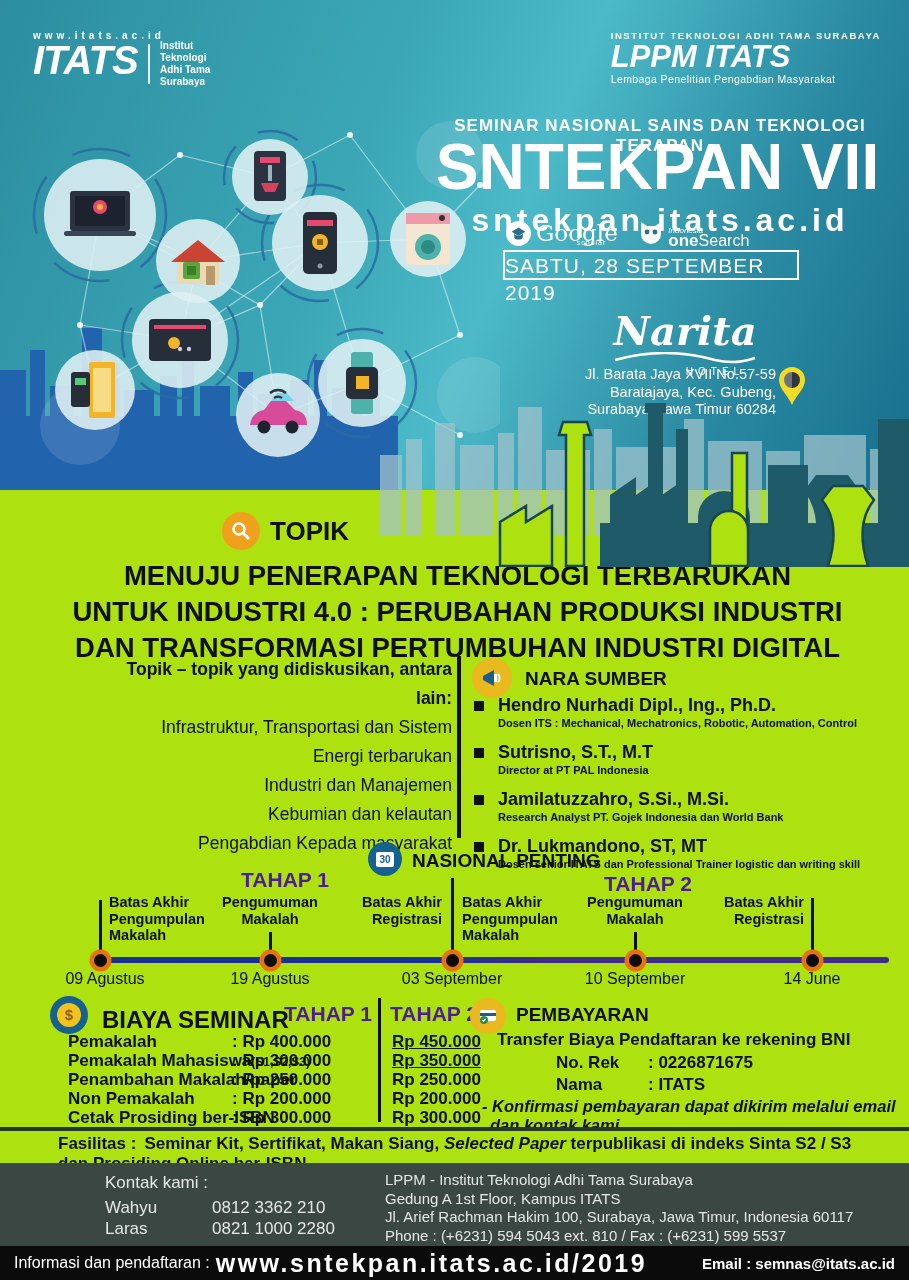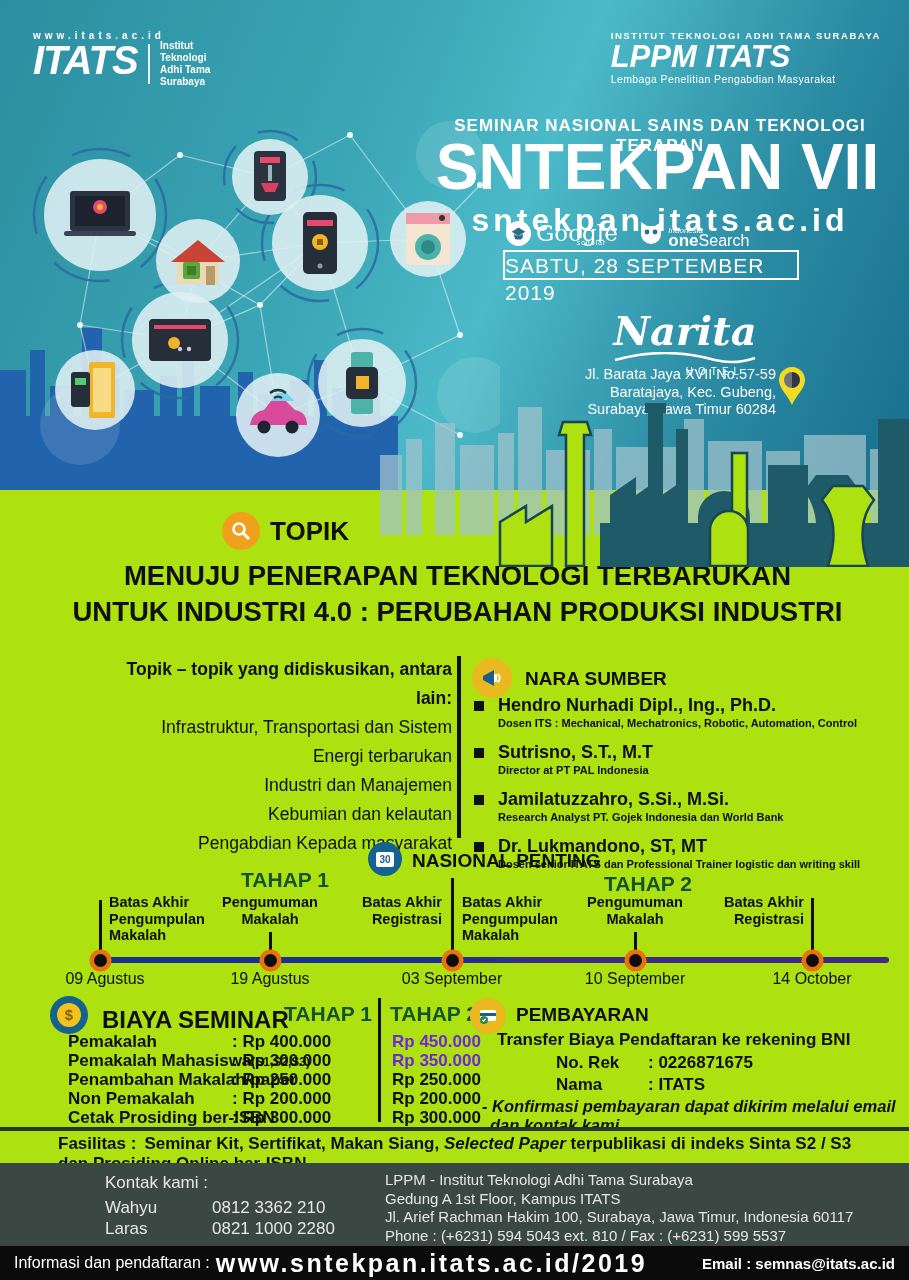--- a/index.html
+++ b/index.html
@@ -47,30 +47,30 @@
   .icon-circle{border-radius:50%;display:flex;align-items:center;justify-content:center;}
   .topik-title{left:35px;top:68px;width:845px;text-align:center;
     font-size:27.5px;font-weight:bold;line-height:36px;letter-spacing:0px;}
   .topics{left:100px;top:165px;width:352px;text-align:right;font-size:17.5px;line-height:29px;}
   .topics .t-intro{font-weight:bold;}
   .v-divider{background:#101010;}
   .nara-head{left:525px;top:178px;font-size:19px;}
   .speaker-name{font-size:18px;font-weight:bold;line-height:19px;}
   .speaker-desc{font-size:11px;font-weight:bold;line-height:12px;margin-top:2px;}
   .bullet{width:10px;height:10px;background:#101010;}
-  .phase{color:#14532d;font-weight:bold;font-size:21px;text-align:center;}
+  .phase{color:#4c1d95;font-weight:bold;font-size:21px;text-align:center;}
   .ms-label{font-size:14.5px;font-weight:bold;line-height:16.5px;}
   .tick{width:2.5px;background:#101010;}
   .dot{width:13px;height:13px;border-radius:50%;background:#0d0d0d;box-shadow:0 0 0 4.5px #e8720c;}
   .tl-line{height:6px;border-radius:3px;
     background:linear-gradient(90deg,#16318f 0%,#1a2f96 44%,#3d2b85 56%,#3d2b85 100%);}
   .ms-date{font-size:16px;text-align:center;}
   .biaya-row-label{font-size:17px;font-weight:bold;}
   .biaya-val{font-size:17px;font-weight:bold;text-align:center;}
-  .red{color:#6d28d9;}
+  .red{color:#0f172a;text-decoration:underline;}
   .pay-line{font-size:17px;font-weight:bold;}
   .pay-note{font-size:16.5px;font-weight:bold;font-style:italic;}
   .fasilitas{left:58px;top:644px;width:810px;font-size:17px;}
   .fasilitas b{margin-right:8px;text-align:center;}
   
   .footer{position:absolute;left:0;top:1163px;width:909px;height:83px;background:#3b4743;color:#e4e7e5;}
   .bottombar{position:absolute;left:0;top:1246px;width:909px;height:34px;background:#0b0b0b;color:#fff;
     display:flex;align-items:center;padding:0 14px;box-sizing:border-box;}
   .bb-label{font-size:16px;}
   .bb-url{font-size:25px;font-weight:bold;letter-spacing:2.5px;margin-left:6px;}
@@ -338,20 +338,21 @@
       <svg width="22" height="22" viewBox="0 0 22 22">
           <circle cx="9" cy="9" r="5.5" fill="none" stroke="#fff" stroke-width="2.6"></circle>
           <line x1="13" y1="13" x2="19" y2="19" stroke="#fff" stroke-width="3"></line>
         </svg>
     </div>
     <div class="abs sec-head" style="left:270px;top:26px;font-size:26px;">TOPIK</div>
 
     <div class="abs topik-title">
       <div>MENUJU PENERAPAN TEKNOLOGI TERBARUKAN</div>
       <div>UNTUK INDUSTRI 4.0 : PERUBAHAN PRODUKSI INDUSTRI</div>
+      <div>DAN TRANSFORMASI PERTUMBUHAN INDUSTRI DIGITAL</div>
     </div>
 
     <div class="abs topics">
       <div class="t-intro">Topik – topik yang didiskusikan, antara lain:</div>
       <div>Infrastruktur, Transportasi dan Sistem</div>
       <div>Energi terbarukan</div>
       <div>Industri dan Manajemen</div>
       <div>Kebumian dan kelautan</div>
       <div>Pengabdian Kepada masyarakat</div>
     </div>
@@ -443,21 +444,21 @@
     <div class="abs dot" style="left:94px;top:464px;"></div>
     <div class="abs dot" style="left:264px;top:464px;"></div>
     <div class="abs dot" style="left:446px;top:464px;"></div>
     <div class="abs dot" style="left:629px;top:464px;"></div>
     <div class="abs dot" style="left:806px;top:464px;"></div>
 
     <div class="abs ms-date" style="left:40px;top:480px;width:130px;">09 Agustus</div>
     <div class="abs ms-date" style="left:205px;top:480px;width:130px;">19 Agustus</div>
     <div class="abs ms-date" style="left:382px;top:480px;width:140px;">03 September</div>
     <div class="abs ms-date" style="left:565px;top:480px;width:140px;">10 September</div>
-    <div class="abs ms-date" style="left:742px;top:480px;width:140px;">14 October</div>
+    <div class="abs ms-date" style="left:742px;top:480px;width:140px;">14 June</div>
 
     <div class="abs icon-circle" style="left:50px;top:506px;width:38px;height:38px;background:#15618f;">
       <div style="width:24px;height:24px;border-radius:50%;background:#f2c31d;text-align:center;line-height:24px;font-size:15px;font-weight:bold;color:#8a5c10;">$</div>
     </div>
     <div class="abs sec-head" style="left:102px;top:516px;font-size:24px;">BIAYA SEMINAR</div>
     <div class="abs phase" style="left:282px;top:512px;width:92px;">TAHAP 1</div>
     <div class="abs phase" style="left:388px;top:512px;width:92px;">TAHAP 2</div>
     <div class="abs v-divider" style="left:378px;top:508px;width:3px;height:124px;"></div>
 
     <div class="abs biaya-row-label" style="left:68px;top:542px;"><span>Pemakalah</span><span style="font-size:12px;"></span></div>

